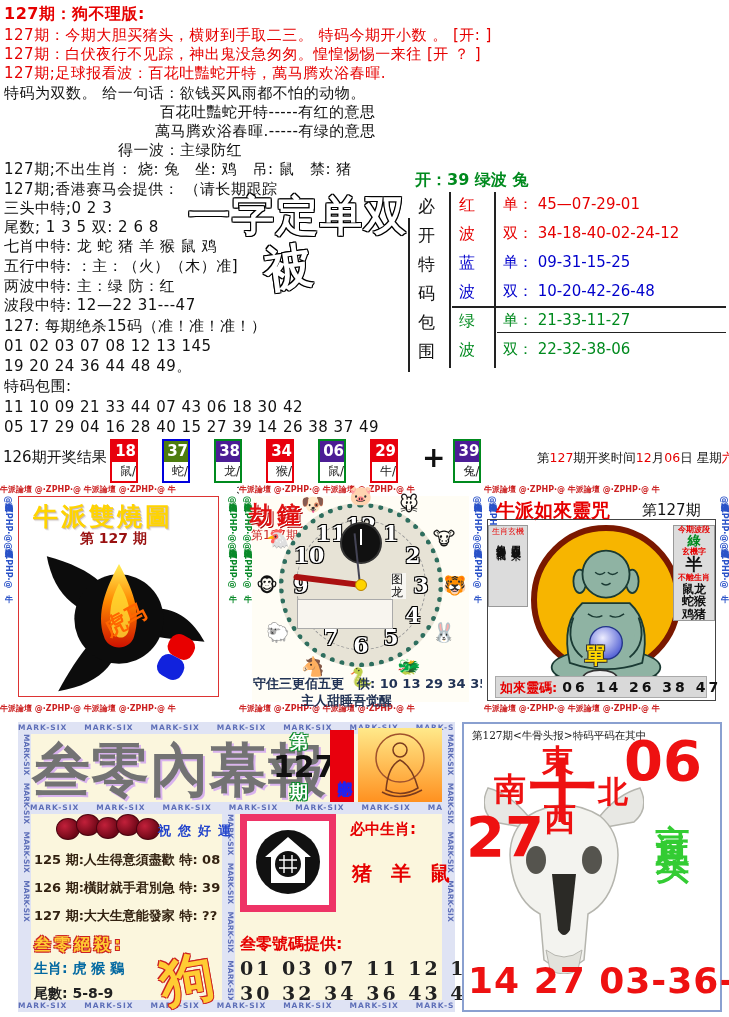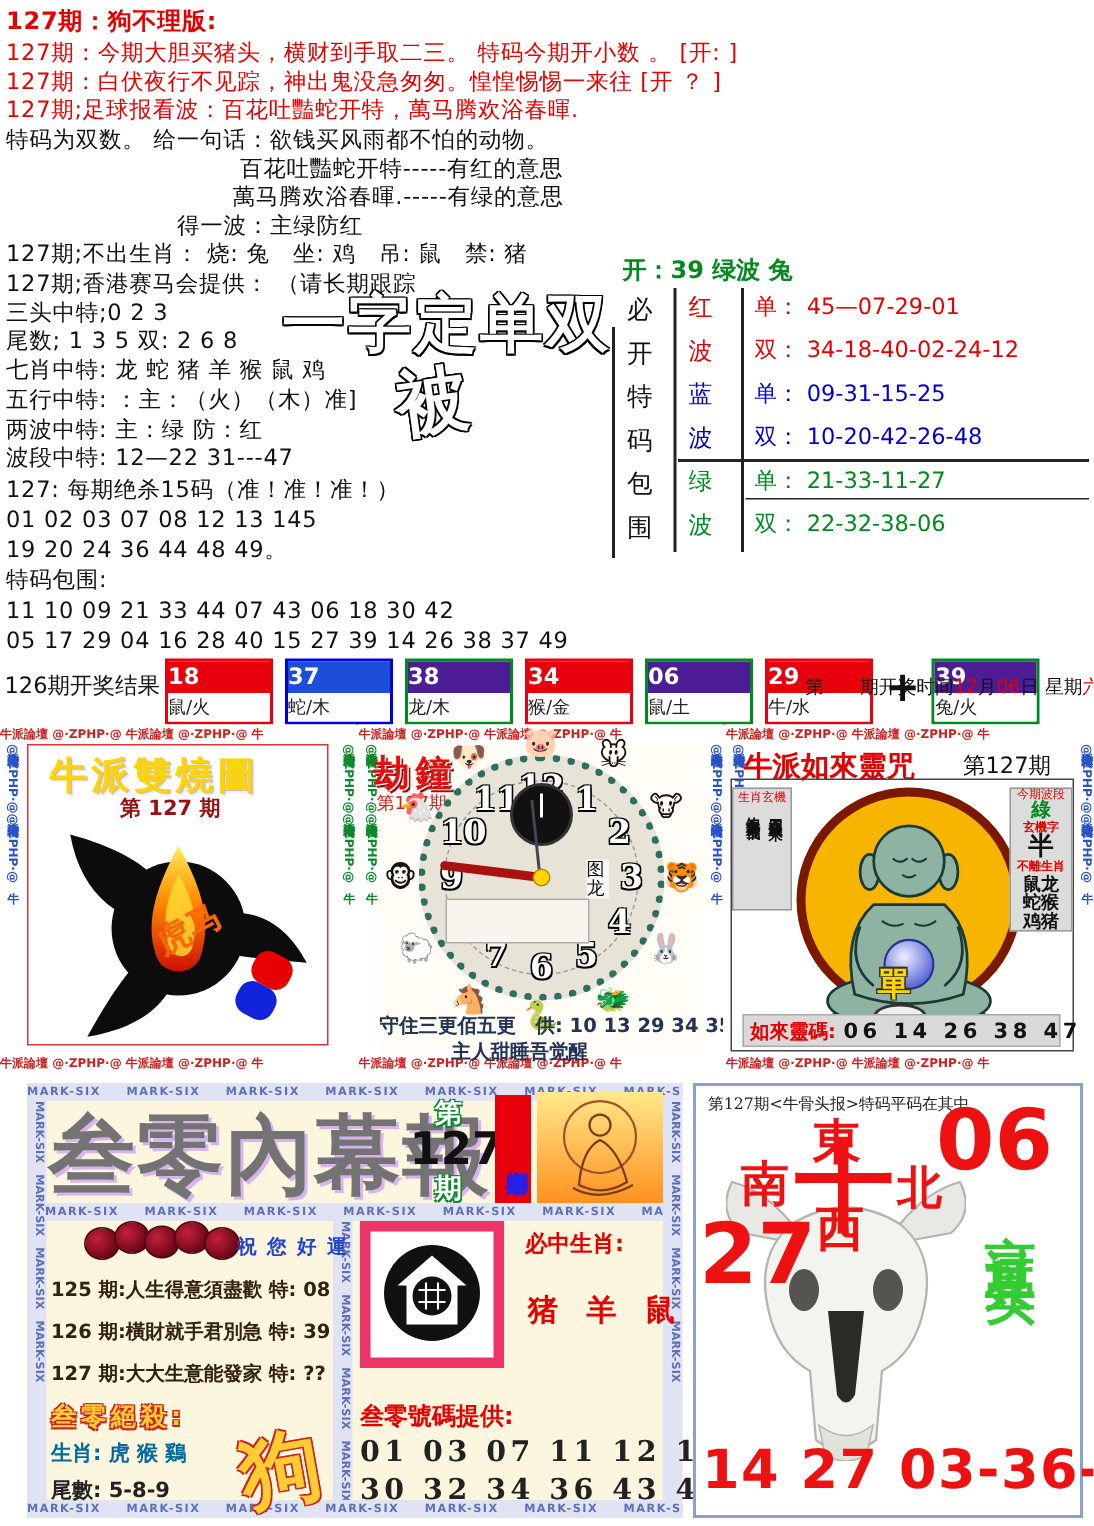--- a/index.html
+++ b/index.html
@@ -7,25 +7,25 @@
 #root{position:relative;width:729px;height:1017px;background:#fff;overflow:hidden;
   font-family:"DejaVu Sans","Liberation Sans",sans-serif;color:#111}
 .abs{position:absolute;white-space:nowrap}
 .line{font-size:15px;letter-spacing:.5px}
 .red{color:#e60000}.grn{color:#008a1e}.blu{color:#0000cc}.blk{color:#111}
 .bold{font-weight:bold}
 .hollow{color:#fff;text-shadow:-1px -1px 0 #000,1px -1px 0 #000,-1px 1px 0 #000,1px 1px 0 #000,0 -1px 0 #000,0 1px 0 #000,-1px 0 0 #000,1px 0 0 #000}
 .vline,.hline{position:absolute;background:#222}
 
 .ballrow{position:absolute;left:110px;top:439px;display:flex;align-items:flex-start}
-.ball{width:72px;margin-right:8px;text-align:left;border:2px solid}
+.ball{width:28px;margin-right:24px;text-align:right;border:2px solid}
 .ball .num{height:21px;line-height:21px;font-weight:bold;color:#fff;font-size:15px}
 .ball .info{height:19px;line-height:19px;background:#fff;color:#222;font-size:12px}
 .b-red{border-color:#e8000d}.b-red .num{background:#e8000d}
-.b-blu{border-color:#0000dd}.b-blu .num{background:#1d4ed8}
+.b-blu{border-color:#0000dd}.b-blu .num{background:#4d7c0f}
 .b-grn{border-color:#008a1e}.b-grn .num{background:#4c1d95}
 
 .panel{position:absolute;top:483px;height:232px;background:#fff;overflow:hidden}
 .strip-h{position:absolute;left:0;right:0;height:13px;line-height:13px;font-size:8px;font-weight:bold;overflow:hidden;white-space:nowrap;background:#fff}
 .strip-v{position:absolute;top:13px;bottom:13px;width:13px;font-size:8px;font-weight:bold;overflow:hidden;writing-mode:vertical-rl;background:#fff}
 .c-zred{color:#cc2222}.c-zblu{color:#2a52c8}.c-zgrn{color:#0a8a2a}
 
 .clocknum{position:absolute;transform:translate(-50%,-50%);font-family:"DejaVu Serif","Liberation Serif",serif;
   font-size:22px;font-weight:bold;color:#fff;
   text-shadow:-1px -1px 0 #000,1px -1px 0 #000,-1px 1px 0 #000,1px 1px 0 #000}
@@ -245,21 +245,21 @@
 
     <div class="abs" style="left:4px;top:42px;width:40px;height:82px;background:#dcdcdc;border:1px solid #999;text-align:center">
       <div style="font-size:8px;color:#e60000;font-weight:normal">生肖玄機</div>
       <div style="display:flex;justify-content:center;gap:2px">
         <div style="writing-mode:vertical-rl;font-size:9.5px;font-weight:bold;color:#111;letter-spacing:1px">饱食无侵多福气</div>
         <div style="writing-mode:vertical-rl;font-size:9.5px;font-weight:bold;color:#111;letter-spacing:1px">点四合二双双来</div>
       </div>
     </div>
 
     <div class="abs" style="left:189px;top:42px;width:42px;height:96px;background:#dcdcdc;border:1px solid #999;text-align:center;line-height:1.05">
-      <div style="font-size:8px;color:#e60000;font-weight:normal">今期波段</div>
+      <div style="font-size:8px;color:#e60000;font-weight:bold">今期波段</div>
       <div style="font-size:13px;color:#008a1e;font-weight:bold">綠</div>
       <div style="font-size:8px;color:#e60000;font-weight:bold">玄機字</div>
       <div style="font-size:17px;color:#111;font-weight:bold">半</div>
       <div style="font-size:8px;color:#e60000;font-weight:bold">不離生肖</div>
       <div style="font-size:12px;color:#111;font-weight:bold;width:30px;margin:0 auto;white-space:normal;word-break:break-all">鼠龙蛇猴鸡猪</div>
     </div>
 
     <div class="abs bold" style="left:101px;top:158px;font-size:22px;color:#ffd700;text-shadow:-1px -1px 0 #333,1px -1px 0 #333,-1px 1px 0 #333,1px 1px 0 #333">單</div>
     <div class="abs" style="left:98px;top:186px;width:36px;height:18px;border:2px solid #333;border-radius:50%;background:#eee"></div>
 

